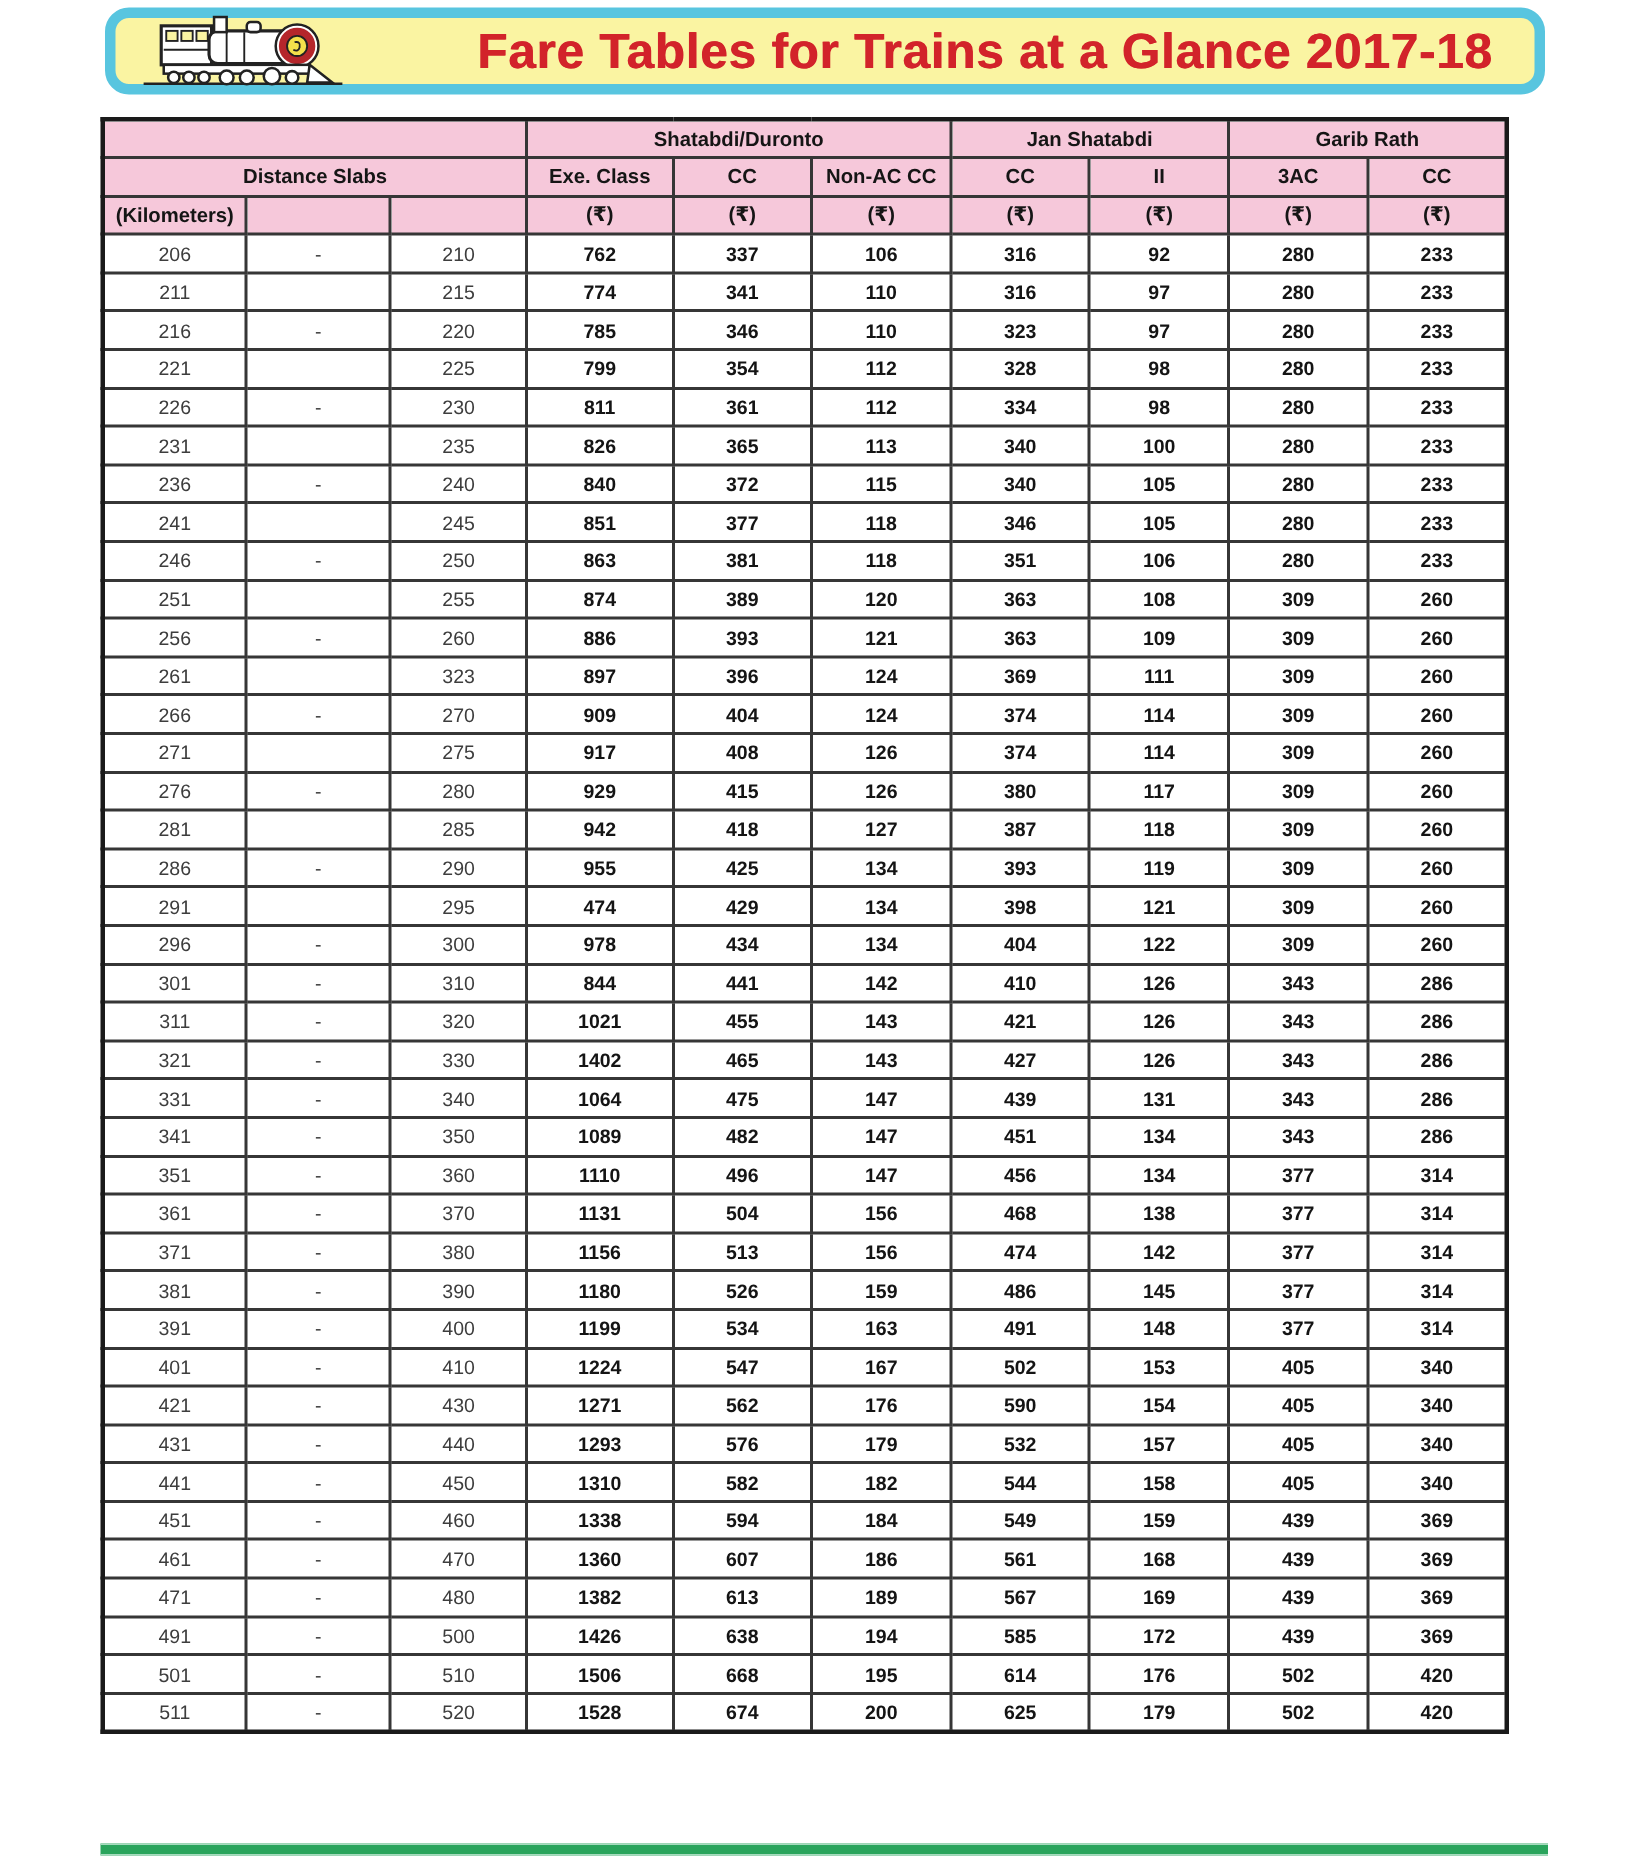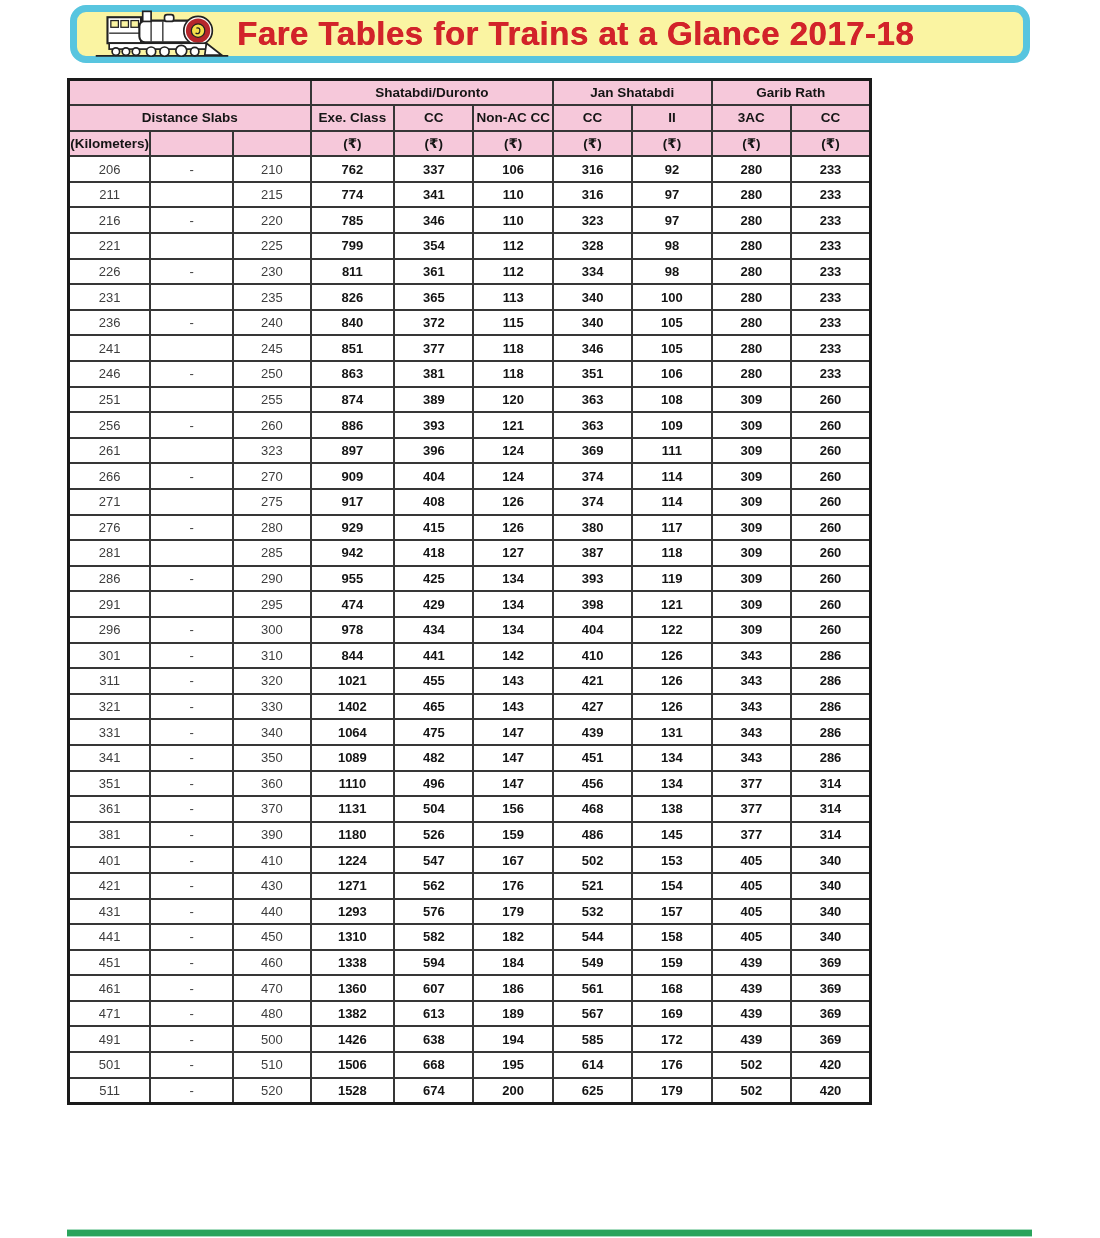--- a/index.html
+++ b/index.html
@@ -8,27 +8,27 @@
     font-family:"Liberation Sans","DejaVu Sans",sans-serif;overflow:hidden;
   }
   
   .banner{
     position:absolute;left:70px;top:5px;width:960px;height:58px;box-sizing:border-box;
     background:#FAF4A2;border:7px solid #58C5DF;border-radius:16px;
     display:flex;align-items:center;
   }
   .train-wrap{flex:0 0 auto;margin-left:10px;height:52px;display:flex;align-items:center;}
   .banner-title{
-    flex:1;text-align:left;color:#D2232A;font-size:33px;font-weight:bold;
+    flex:1;text-align:right;color:#D2232A;font-size:33px;font-weight:bold;
     letter-spacing:0.5px;padding-right:28px;white-space:nowrap;
     text-shadow:0.5px 0 0 #D2232A;
   }
   
   table.fare{
-    position:absolute;left:67px;top:78px;width:805px;table-layout:fixed;
+    position:absolute;left:67px;top:78px;width:939px;table-layout:fixed;
     border-collapse:collapse;border:3px solid #1a1a1a;
   }
   table.fare th,table.fare td{
     border:2px solid #363636;height:25.6px;padding:0;text-align:center;
     vertical-align:middle;overflow:hidden;box-sizing:border-box;
   }
   table.fare th{background:#F6C8DA;color:#151515;font-size:13.5px;font-weight:bold;}
   td.km{font-size:13px;font-weight:400;color:#3d3d3d;}
   td.fare{font-size:13px;font-weight:bold;color:#141414;}
   
@@ -431,51 +431,75 @@
           <td class="km">370</td>
           <td class="fare">1131</td>
           <td class="fare">504</td>
           <td class="fare">156</td>
           <td class="fare">468</td>
           <td class="fare">138</td>
           <td class="fare">377</td>
           <td class="fare">314</td>
         </tr>
         <tr>
+          <td class="km">371</td>
+          <td class="km">-</td>
+          <td class="km">380</td>
+          <td class="fare">1156</td>
+          <td class="fare">513</td>
+          <td class="fare">156</td>
+          <td class="fare">474</td>
+          <td class="fare">142</td>
+          <td class="fare">377</td>
+          <td class="fare">314</td>
+        </tr>
+        <tr>
           <td class="km">381</td>
           <td class="km">-</td>
           <td class="km">390</td>
           <td class="fare">1180</td>
           <td class="fare">526</td>
           <td class="fare">159</td>
           <td class="fare">486</td>
           <td class="fare">145</td>
           <td class="fare">377</td>
           <td class="fare">314</td>
         </tr>
         <tr>
+          <td class="km">391</td>
+          <td class="km">-</td>
+          <td class="km">400</td>
+          <td class="fare">1199</td>
+          <td class="fare">534</td>
+          <td class="fare">163</td>
+          <td class="fare">491</td>
+          <td class="fare">148</td>
+          <td class="fare">377</td>
+          <td class="fare">314</td>
+        </tr>
+        <tr>
           <td class="km">401</td>
           <td class="km">-</td>
           <td class="km">410</td>
           <td class="fare">1224</td>
           <td class="fare">547</td>
           <td class="fare">167</td>
           <td class="fare">502</td>
           <td class="fare">153</td>
           <td class="fare">405</td>
           <td class="fare">340</td>
         </tr>
         <tr>
           <td class="km">421</td>
           <td class="km">-</td>
           <td class="km">430</td>
           <td class="fare">1271</td>
           <td class="fare">562</td>
           <td class="fare">176</td>
-          <td class="fare">521</td>
+          <td class="fare">590</td>
           <td class="fare">154</td>
           <td class="fare">405</td>
           <td class="fare">340</td>
         </tr>
         <tr>
           <td class="km">431</td>
           <td class="km">-</td>
           <td class="km">440</td>
           <td class="fare">1293</td>
           <td class="fare">576</td>

